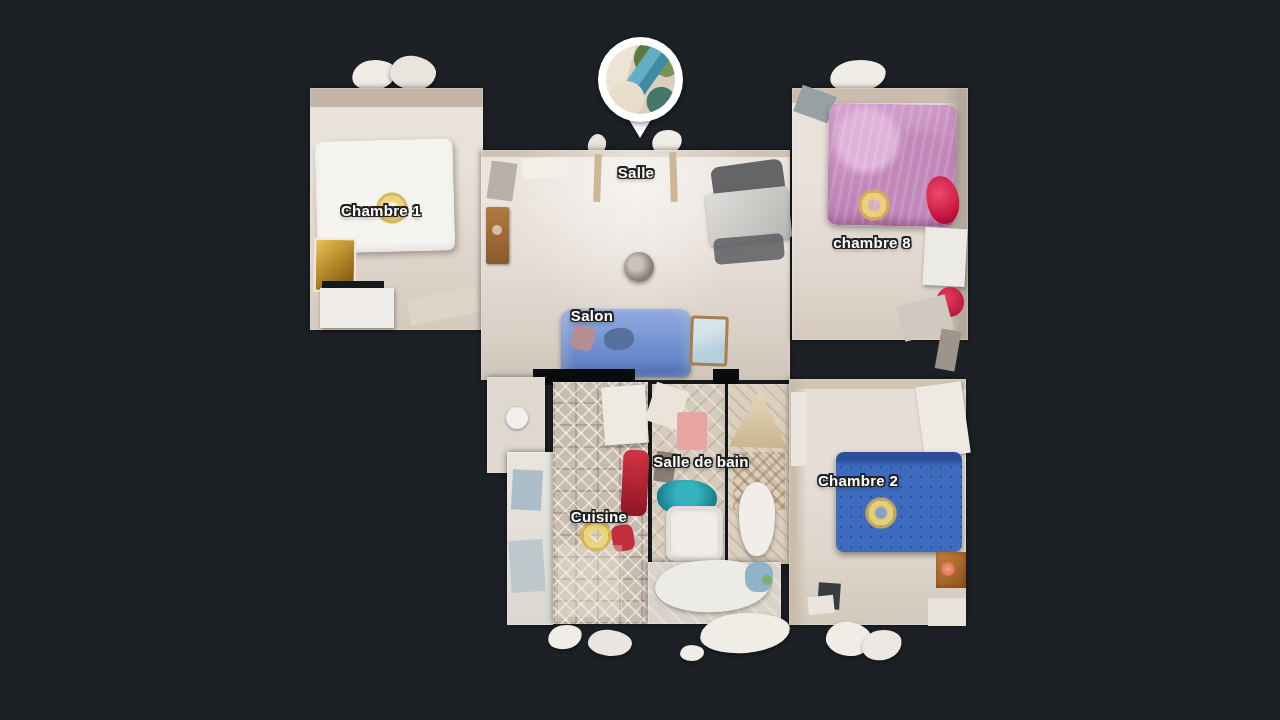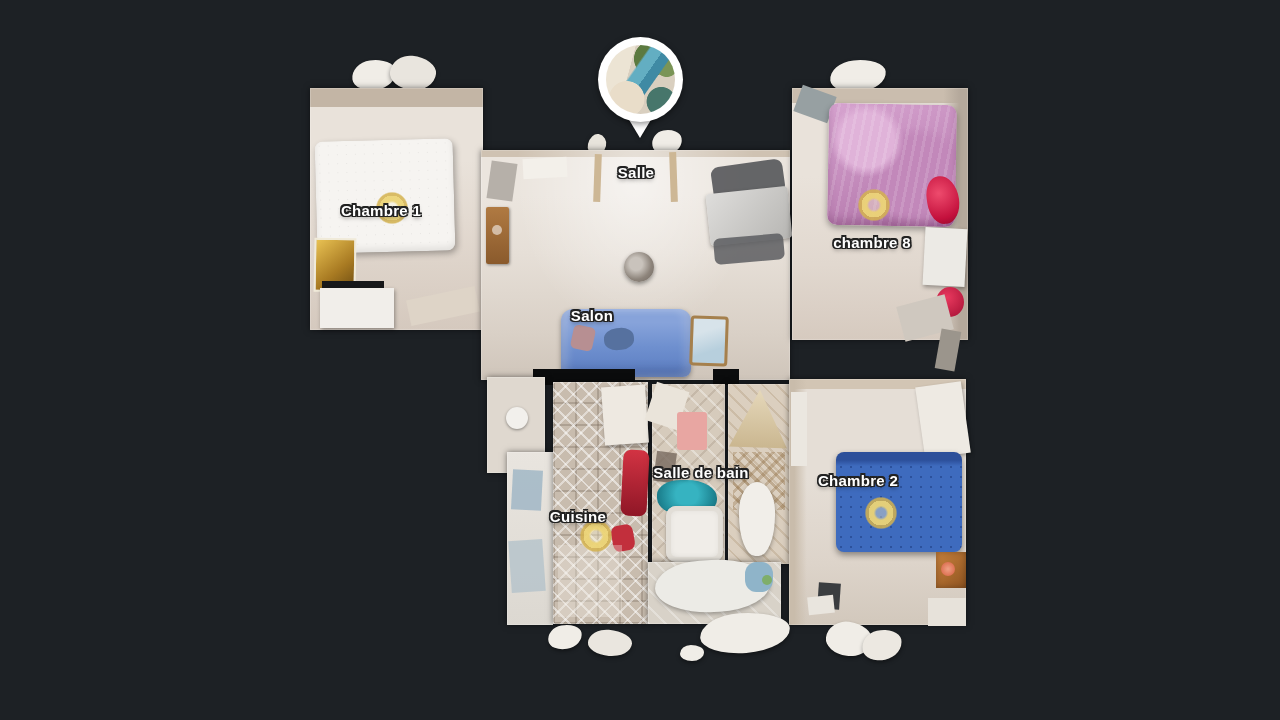--- a/index.html
+++ b/index.html
@@ -224,22 +224,22 @@
   <div class="frag abs" style="left:588px;top:630px;width:44px;height:26px;transform:rotate(5deg);background:#eae6df;"></div>
   <div class="frag abs" style="left:700px;top:613px;width:90px;height:40px;transform:rotate(-4deg);"></div>
   <div class="frag abs" style="left:680px;top:645px;width:24px;height:16px;"></div>
   <div class="frag abs" style="left:826px;top:622px;width:46px;height:34px;transform:rotate(8deg);"></div>
   <div class="frag abs" style="left:862px;top:630px;width:40px;height:30px;transform:rotate(-12deg);background:#ece8e1;"></div>
 
   <div class="room-label" style="left:636px;top:172px;">Salle</div>
   <div class="room-label" style="left:381px;top:210px;">Chambre 1</div>
   <div class="room-label" style="left:872px;top:242px;">chambre 8</div>
   <div class="room-label" style="left:592px;top:291px;margin-top:24px;">Salon</div>
-  <div class="room-label" style="left:701px;top:472px;">Salle de bain</div>
-  <div class="room-label" style="left:578px;top:516px;">Cuisine</div>
+  <div class="room-label" style="left:701px;top:461px;">Salle de bain</div>
+  <div class="room-label" style="left:599px;top:516px;">Cuisine</div>
   <div class="room-label" style="left:858px;top:480px;">Chambre 2</div>
 
   <div class="abs pin">
     <div class="pin-tail"></div>
     <div class="pin-circle">
       <div class="pin-photo"></div>
     </div>
   </div>
 
 </div>

